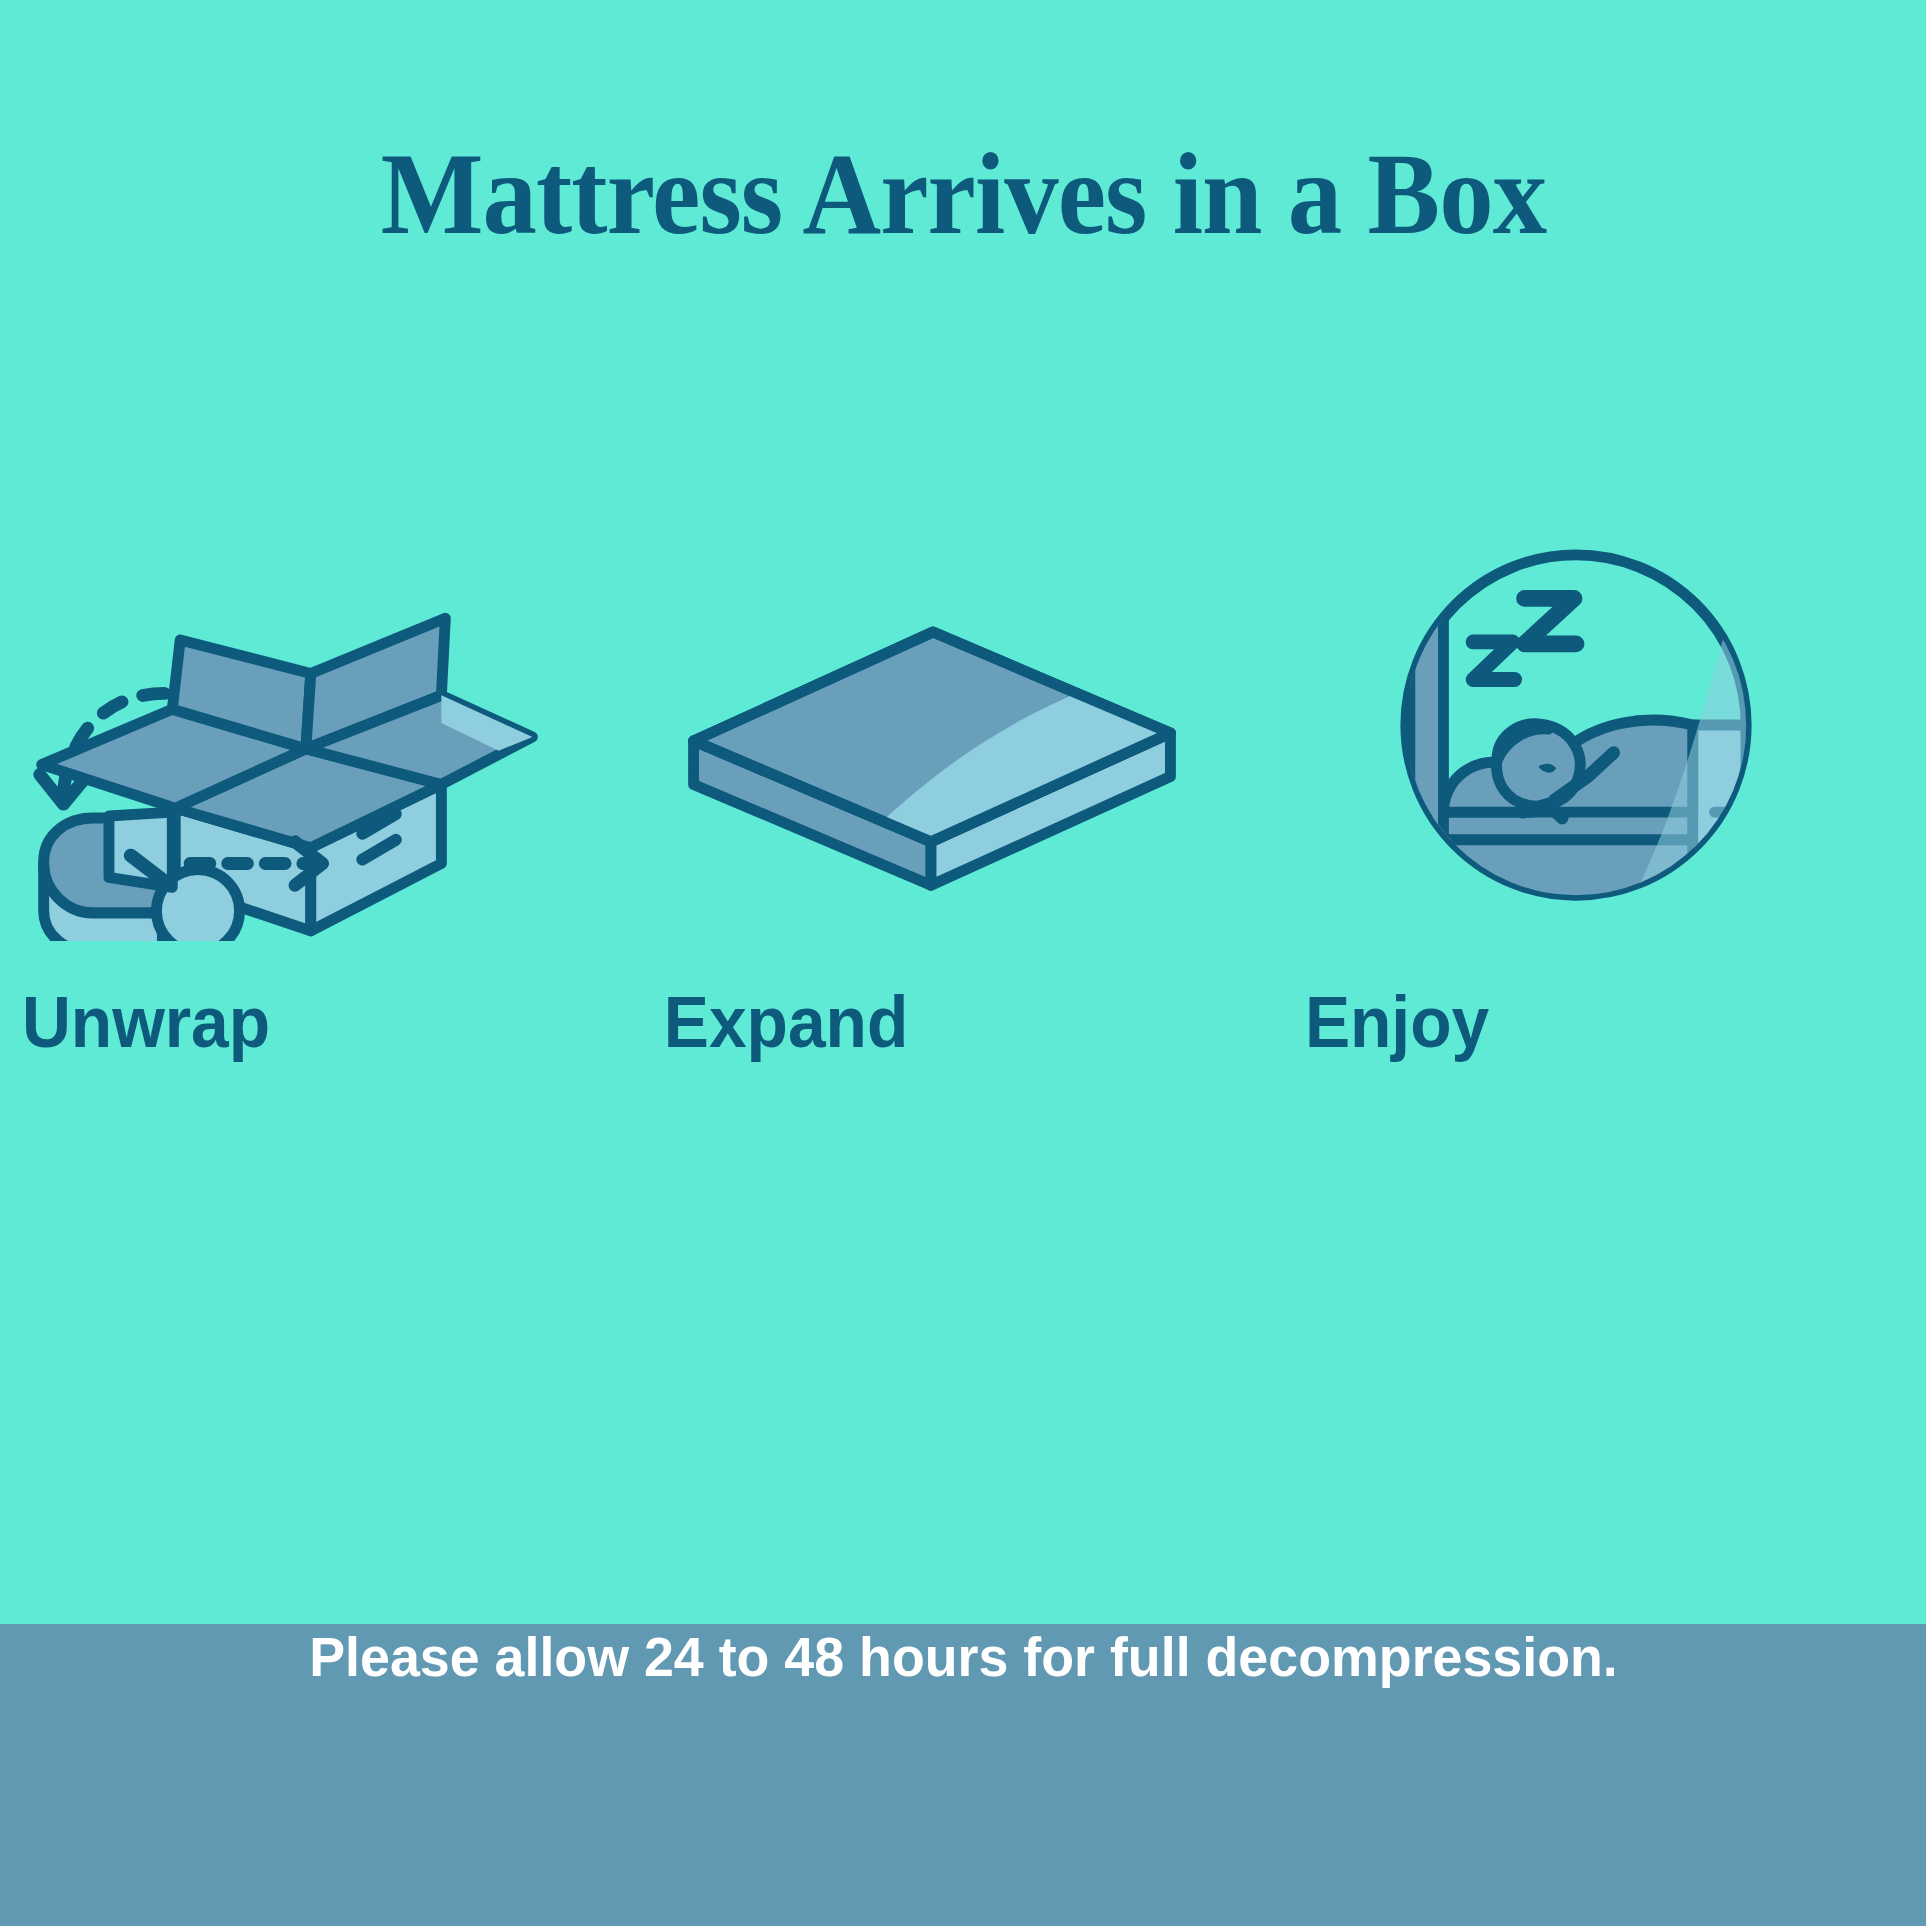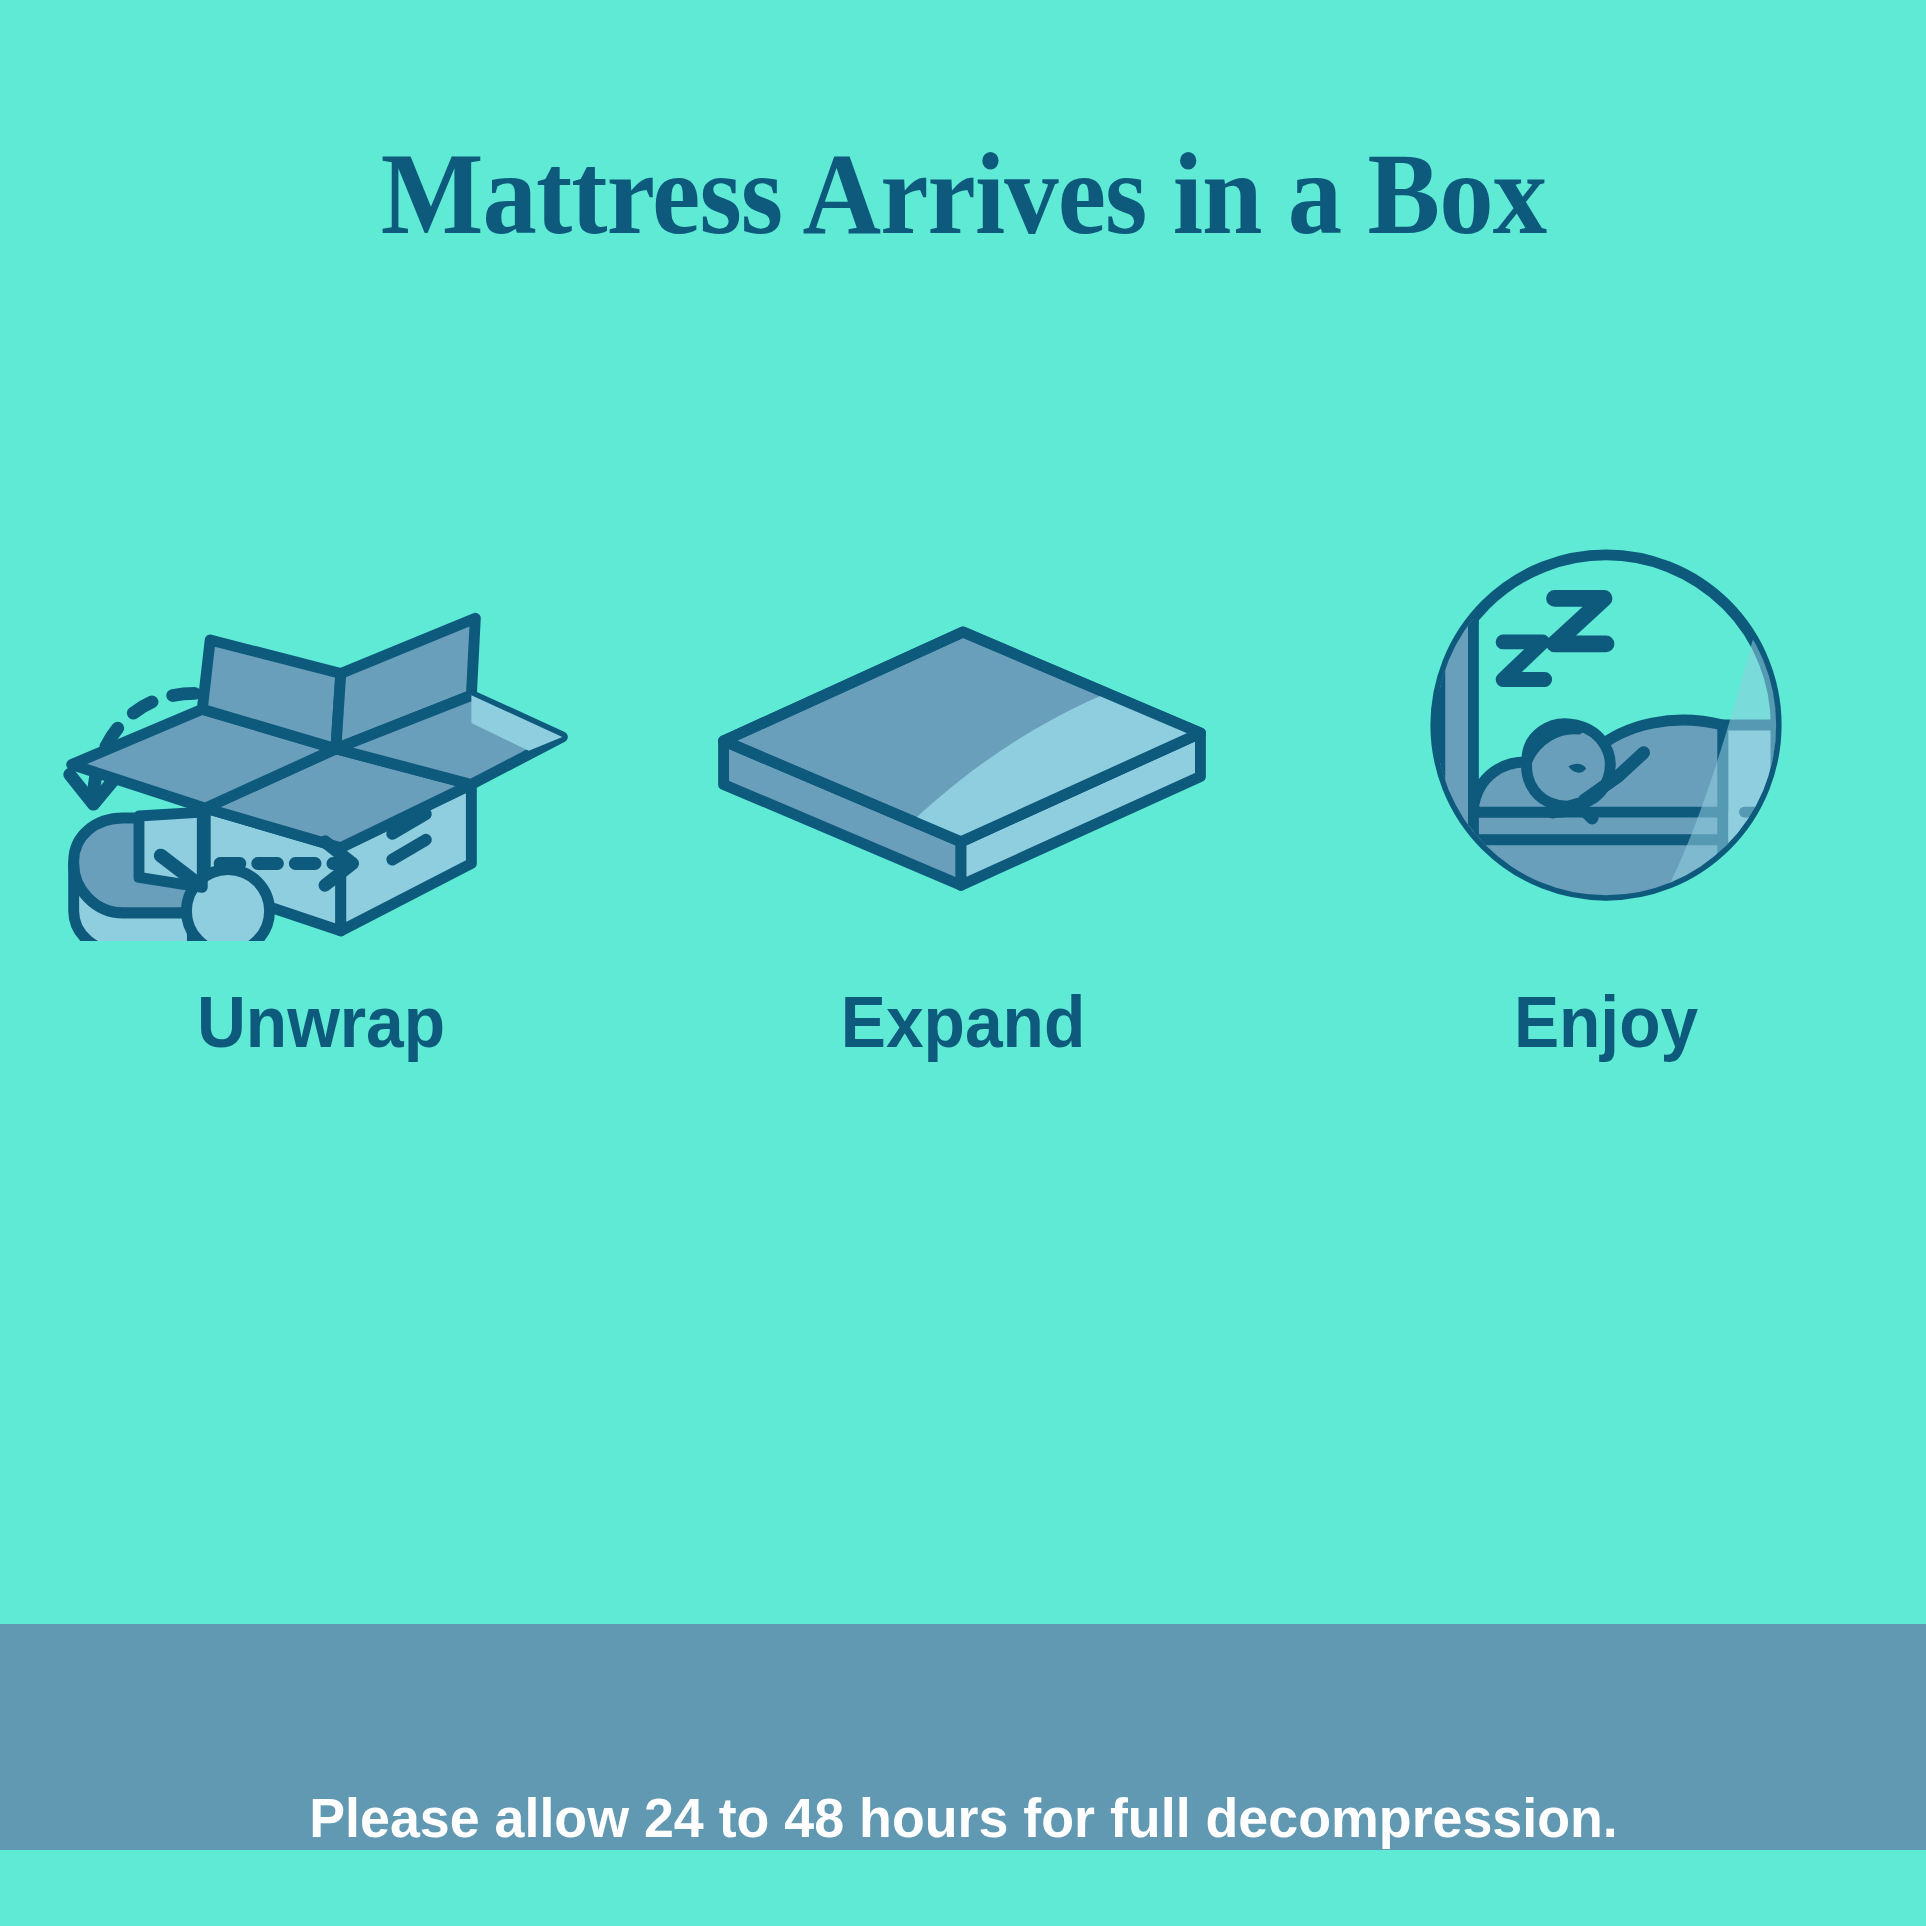--- a/index.html
+++ b/index.html
@@ -50,21 +50,21 @@
     display: flex;
     flex-direction: row;
     align-items: flex-start;
     justify-content: space-around;
   }
   .step {
     width: 614px;
     position: relative;
     display: flex;
     flex-direction: column;
-    align-items: center;
+    align-items: flex-start;
   }
   .step-art {
     width: 554px;
     height: 426px;
     display: block;
   }
   .step-label {
     margin-top: 40px;
     font-family: "Liberation Sans", sans-serif;
     font-weight: bold;
@@ -74,24 +74,24 @@
     text-align: center;
     transform: scaleX(0.94);
   }
 
   
   #footer-banner {
     position: absolute;
     left: 0;
     top: 1624px;
     width: 1927px;
-    height: 226px;
+    height: 303px;
     background: #6198B2;
     display: flex;
-    align-items: flex-end;
+    align-items: flex-start;
     justify-content: center;
   }
   #footer-text {
     font-family: "Liberation Sans", sans-serif;
     font-weight: bold;
     font-size: 56px;
     color: #FFFFFF;
     text-align: center;
     transform: scaleX(0.96);
     white-space: nowrap;

